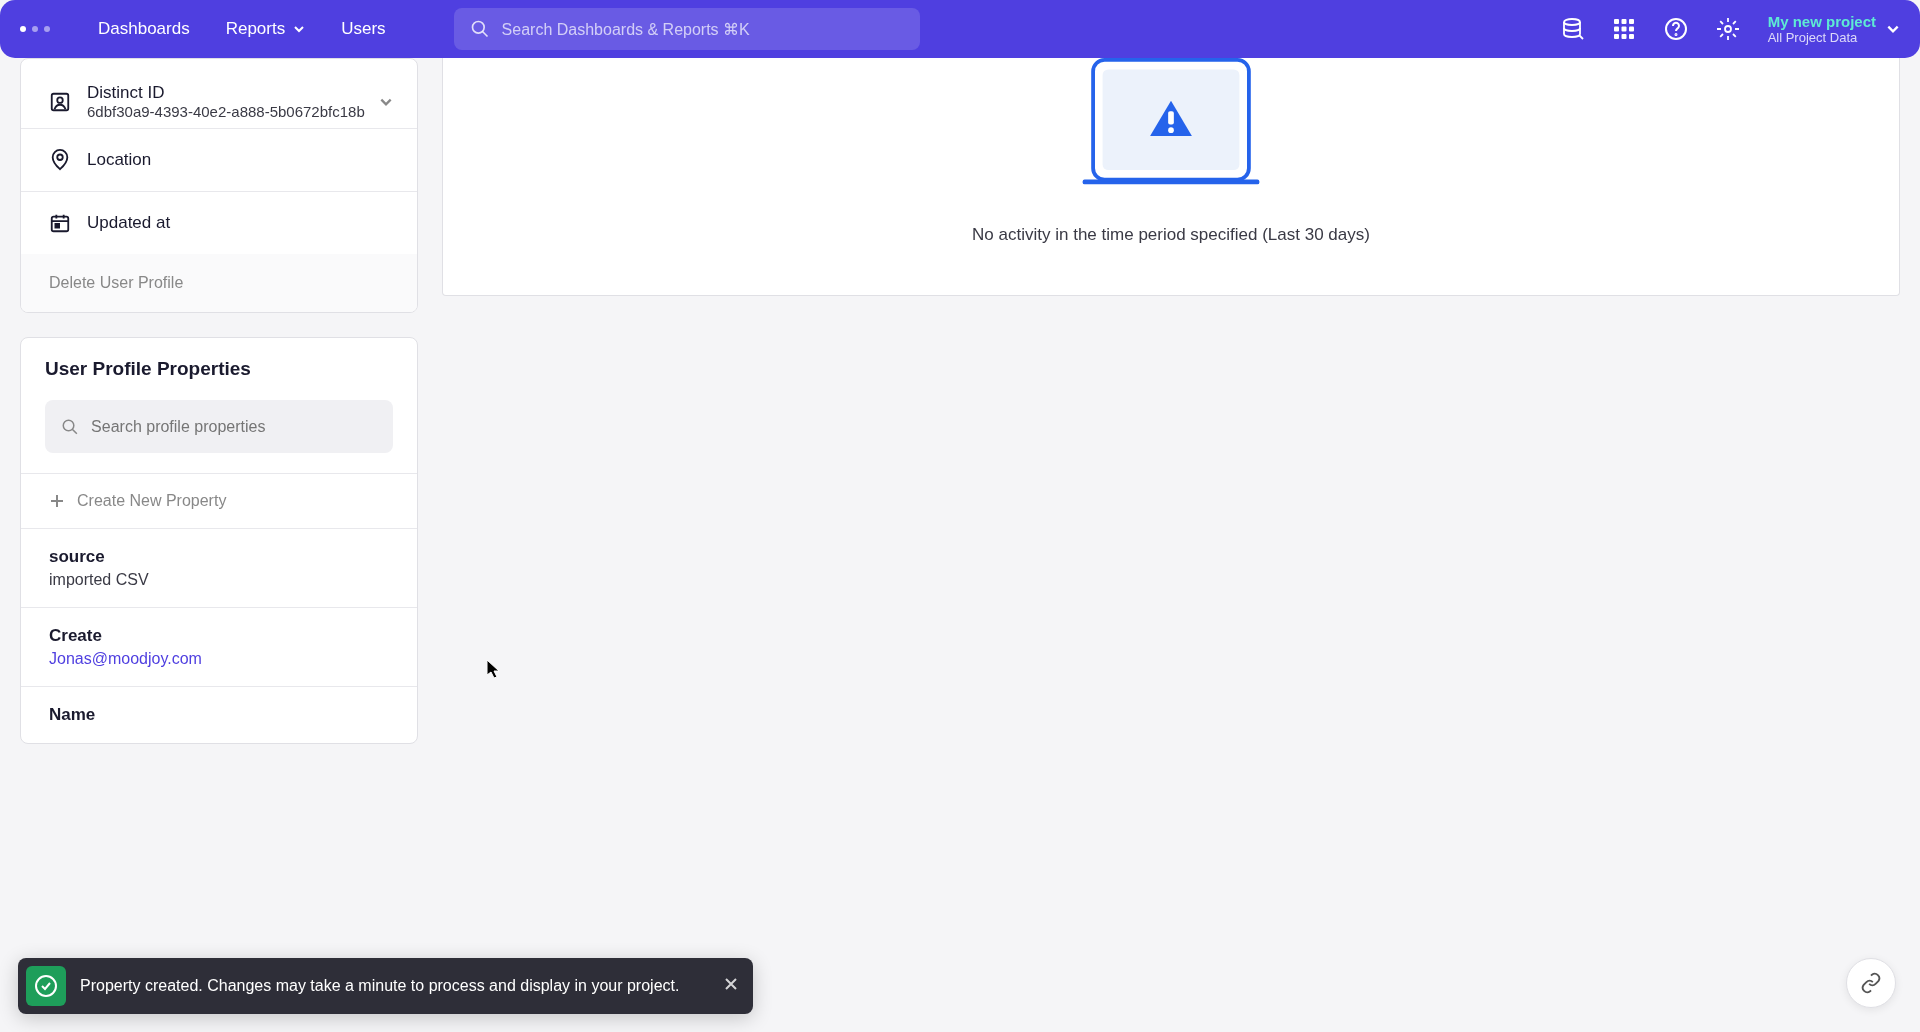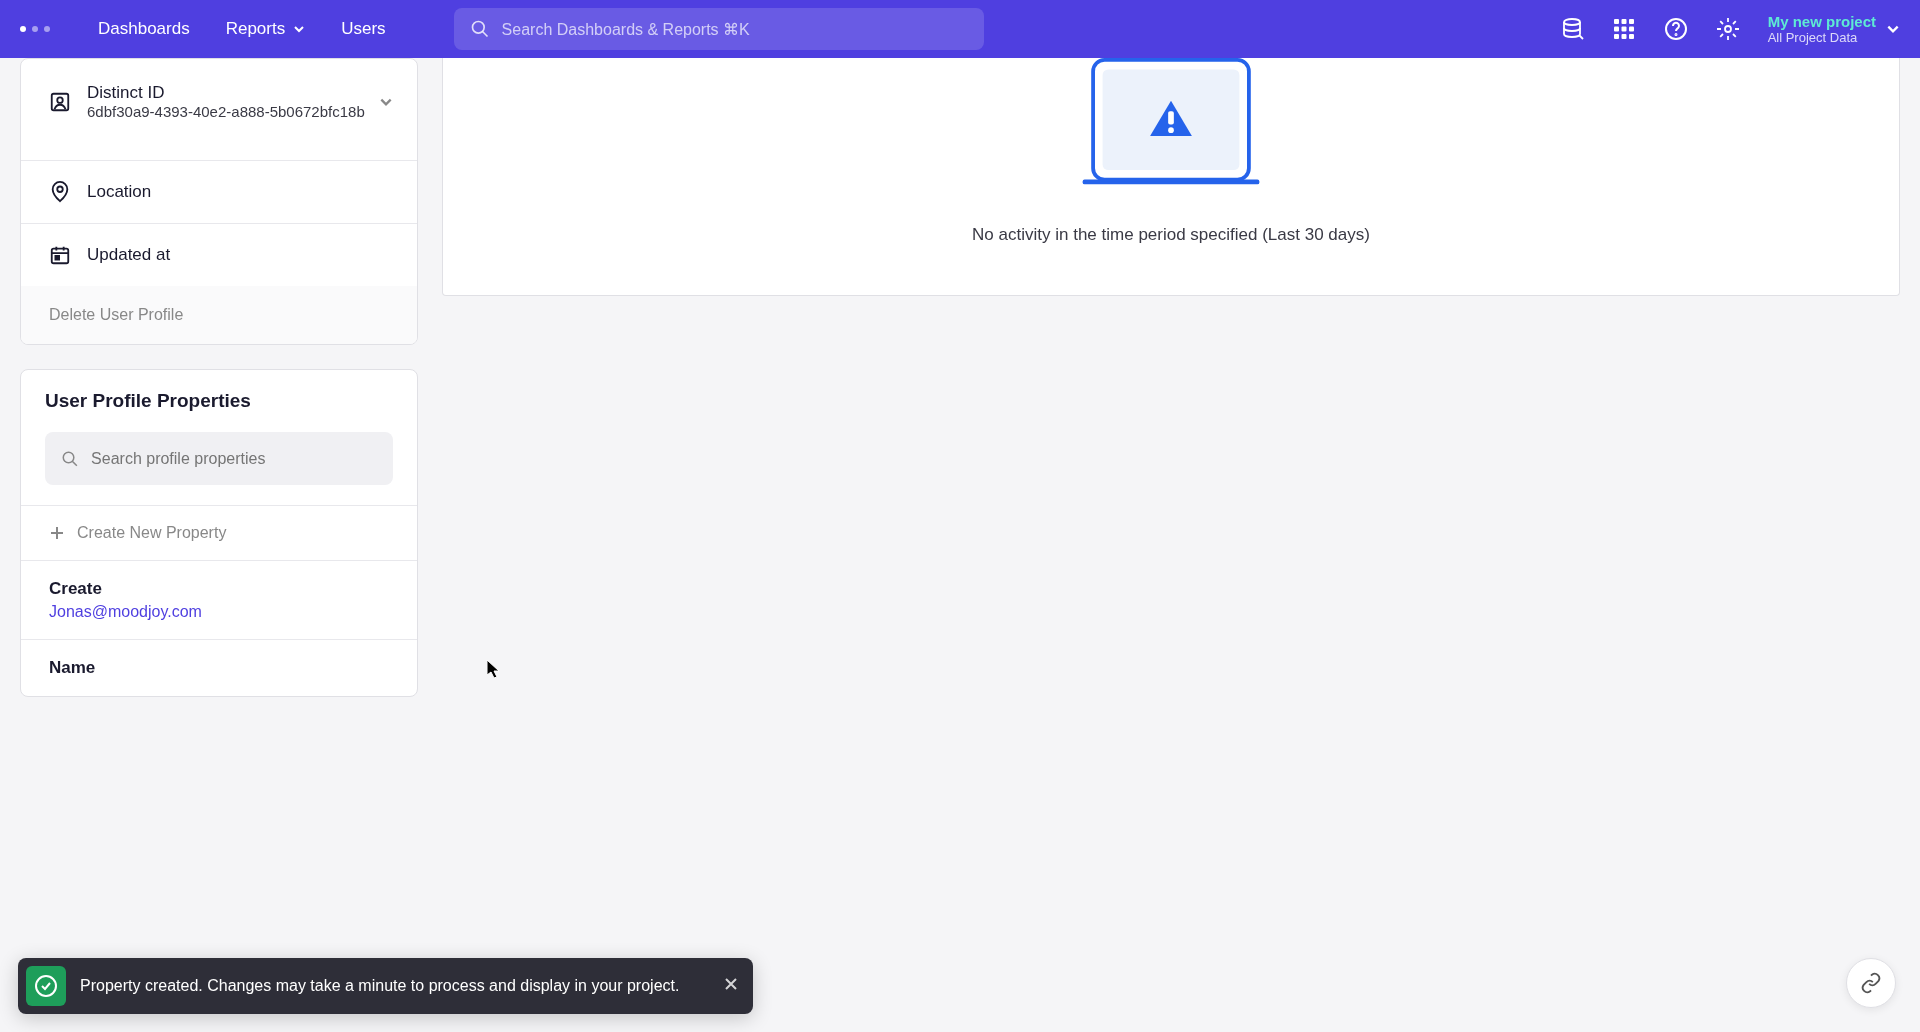--- a/index.html
+++ b/index.html
@@ -1,42 +1,42 @@
 <!DOCTYPE html>
 <html><head>
   <meta charset="utf-8">
   <style>
     * { box-sizing: border-box; margin: 0; padding: 0; font-family: -apple-system, BlinkMacSystemFont, "Segoe UI", Helvetica, Arial, sans-serif; }
     body { width: 1920px; height: 1032px; background: #f5f5f7; overflow: hidden; position: relative; }
     
-    .header { height: 58px; background: #4f3fe0; display: flex; align-items: center; padding: 0 20px; color: white; }
+    .header { height: 58px; background: #4f3fe0; display: flex; align-items: center; padding: 0 20px; color: white; border-radius: 15px; }
     .header-dots { display: flex; gap: 6px; margin-right: 30px; cursor: pointer; }
     .header-dots span { width: 6px; height: 6px; border-radius: 50%; background: white; display: inline-block; }
     .header-dots span:nth-child(2), .header-dots span:nth-child(3) { opacity: 0.5; }
     
     .nav-item { color: white; font-size: 17px; padding: 0 18px; cursor: pointer; display: flex; align-items: center; gap: 8px; height: 58px; }
     .nav-chevron { width: 12px; height: 12px; }
     
-    .search-bar { margin-left: 50px; background: rgba(255,255,255,0.15); border-radius: 8px; height: 42px; width: 530px; display: flex; align-items: center; padding: 0 16px; gap: 12px; cursor: text; }
+    .search-bar { margin-left: 50px; background: rgba(255,255,255,0.15); border-radius: 8px; height: 42px; width: 466px; display: flex; align-items: center; padding: 0 16px; gap: 12px; cursor: text; }
     .search-bar span { color: rgba(255,255,255,0.7); font-size: 16px; }
     
     .header-right { margin-left: auto; display: flex; align-items: center; gap: 28px; }
     .header-icon { width: 24px; height: 24px; color: white; cursor: pointer; display: flex; align-items: center; justify-content: center; }
     .project-selector { display: flex; align-items: center; gap: 10px; cursor: pointer; }
     .project-info { text-align: left; }
     .project-name { font-size: 15px; font-weight: 600; color: #5eead4; }
     .project-sub { font-size: 13px; color: rgba(255,255,255,0.8); }
     
     .content { display: flex; padding: 0 20px; gap: 24px; height: calc(100% - 58px); }
     
     .sidebar { width: 398px; flex-shrink: 0; }
     .card { background: white; border: 1px solid #e0e0e5; border-radius: 8px; overflow: hidden; }
     
     .info-row { display: flex; align-items: center; padding: 20px 28px; border-bottom: 1px solid #e8e8ec; gap: 16px; position: relative; }
-    .info-row:first-child { padding-top: 24px; padding-bottom: 40px; }
+    .info-row:first-child { padding-top: 24px; padding-bottom: 8px; }
     .info-icon { width: 22px; height: 22px; flex-shrink: 0; color: #1a1a2e; stroke: currentColor; }
     .info-label { font-size: 17px; color: #1a1a2e; font-weight: 500; }
     .info-value { font-size: 15px; color: #3a3a45; word-break: break-all; }
     .info-content { flex: 1; }
     .row-chevron { position: absolute; right: 24px; color: #888; }
     
     .delete-link { padding: 20px 28px; background: #fafafb; }
     .delete-link span { color: #888; font-size: 16px; cursor: pointer; }
     
     .section-card { margin-top: 24px; }
@@ -188,20 +188,24 @@
           </svg>
         <input placeholder="Search profile properties" style="">
       </div>
       <div class="prop-row">
         <svg width="16" height="16" viewBox="0 0 16 16" stroke="#888" stroke-width="2">
             <path d="M8 2v12M2 8h12"></path>
           </svg>
         <span class="create-prop">Create New Property</span>
       </div>
       <div class="prop-row" style="display:block">
+        <div class="prop-label">source</div>
+        <div class="prop-value">imported CSV</div>
+      </div>
+      <div class="prop-row" style="display:block">
         <div class="prop-label">Create</div>
         <div class="prop-value link">Jonas@moodjoy.com</div>
       </div>
       <div class="prop-row" style="display:block; border-bottom:none">
         <div class="prop-label">Name</div>
       </div>
     </div>
   </div>
 
   <div class="main">

